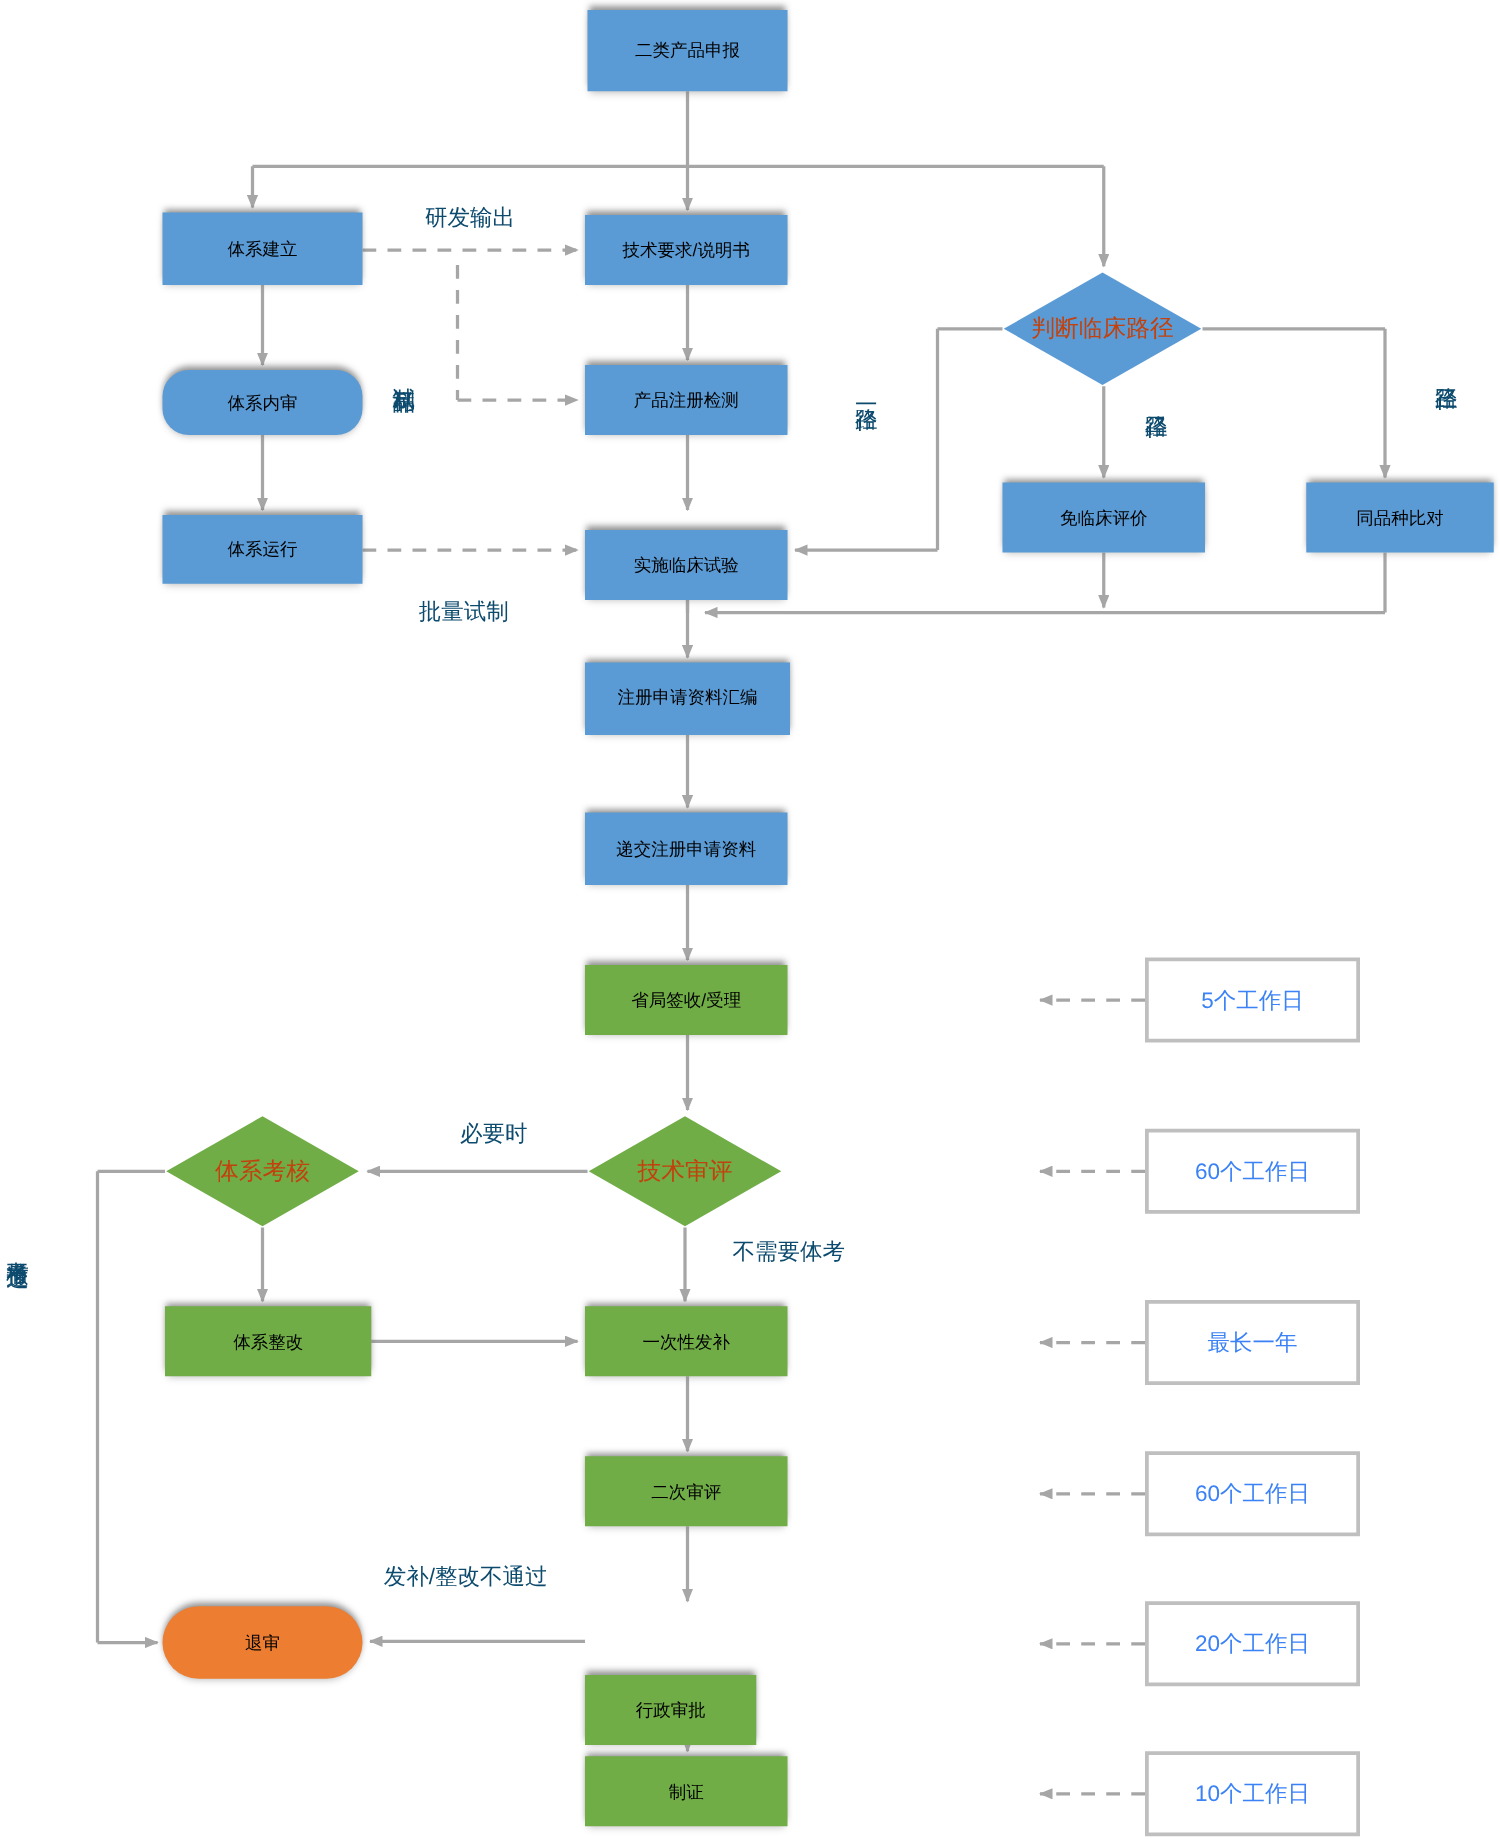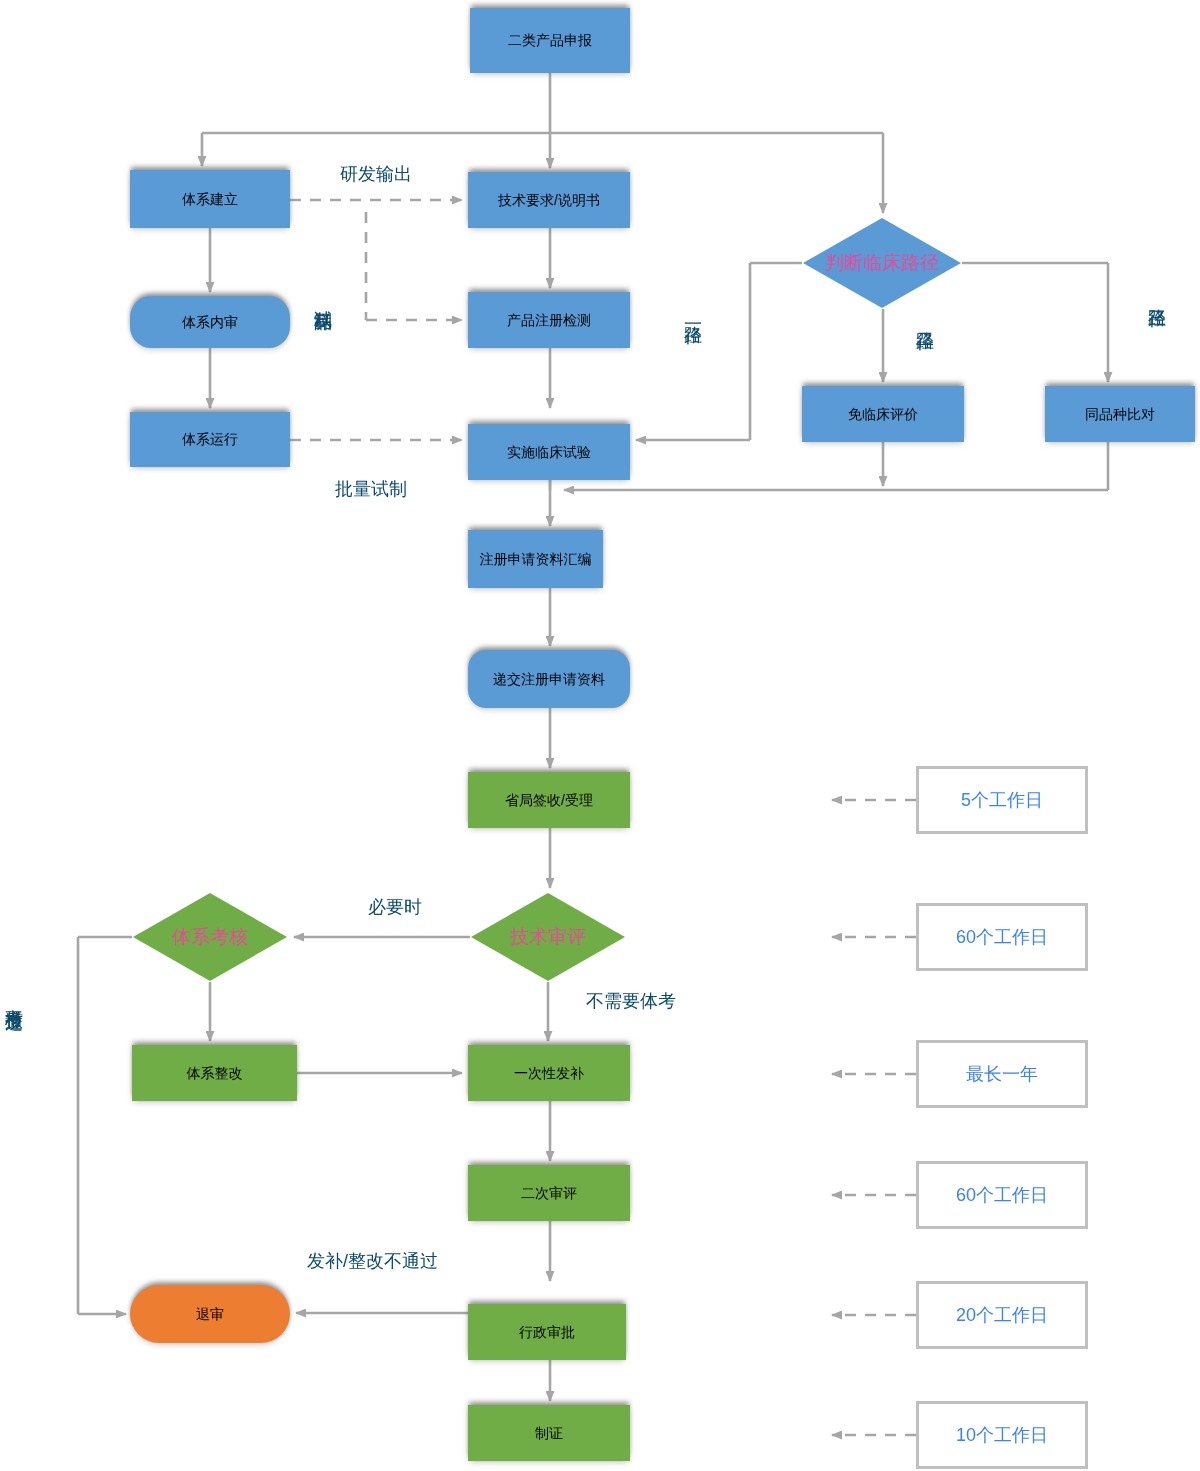--- a/index.html
+++ b/index.html
@@ -56,21 +56,21 @@
   .diamond-shape {
     position: absolute;
     left: 0; top: 0;
     width: 100%;
     height: 100%;
   }
   .diamond-label {
     position: relative;
     z-index: 2;
     font-size: 19px;
-    color: #ec4899;
+    color: #c2410c;
     white-space: nowrap;
   }
   .timebox {
     position: absolute;
     box-sizing: border-box;
     background: #ffffff;
     border: 3px solid #BFBFBF;
     display: flex;
     align-items: center;
     justify-content: center;
@@ -188,23 +188,23 @@
     <svg class="diamond-shape" viewBox="0 0 160 92" preserveAspectRatio="none">
       <polygon points="80,1 159,46 80,91 1,46" fill="#5B9BD5"></polygon>
     </svg>
     <span class="diamond-label">判断临床路径</span>
   </div>
 
   <div class="node node-rect blue" style="left:802px;top:386px;width:162px;height:56px;">免临床评价</div>
 
   <div class="node node-rect blue" style="left:1033px;top:386px;width:150px;height:56px;margin-left:12px;">同品种比对</div>
 
-  <div class="node node-rect blue" style="left:468px;top:530px;width:135px;height:58px;">注册申请资料汇编</div>
-
-  <div class="node node-rect blue" style="left:468px;top:650px;width:162px;height:58px;border-radius:18px;">递交注册申请资料</div>
+  <div class="node node-rect blue" style="left:468px;top:530px;width:164px;height:58px;font-family:Liberation Serif, serif;">注册申请资料汇编</div>
+
+  <div class="node node-rect blue" style="left:468px;top:650px;width:162px;height:58px;">递交注册申请资料</div>
 
   <div class="node node-rect green" style="left:468px;top:772px;width:162px;height:56px;">省局签收/受理</div>
 
   <div class="diamond-wrap" style="left:470px;top:892px;width:156px;height:90px;">
     <svg class="diamond-shape" viewBox="0 0 156 90" preserveAspectRatio="none">
       <polygon points="78,1 155,45 78,89 1,45" fill="#70AD47"></polygon>
     </svg>
     <span class="diamond-label">技术审评</span>
   </div>
 
@@ -214,21 +214,21 @@
     </svg>
     <span class="diamond-label">体系考核</span>
   </div>
 
   <div class="node node-rect green" style="left:132px;top:1045px;width:165px;height:56px;">体系整改</div>
 
   <div class="node node-rect green" style="left:468px;top:1045px;width:162px;height:56px;">一次性发补</div>
 
   <div class="node node-rect green" style="left:468px;top:1165px;width:162px;height:56px;">二次审评</div>
 
-  <div class="node node-rect green" style="left:468px;top:1304px;width:158px;height:56px;">行政审批</div>
+  <div class="node node-rect green" style="left:468px;top:1340px;width:137px;height:56px;">行政审批</div>
 
   <div class="node node-rect green" style="left:468px;top:1405px;width:162px;height:56px;">制证</div>
 
   <div class="node node-rect orange stadium" style="left:130px;top:1285px;width:160px;height:58px;">退审</div>
 
   <div class="edge-label" style="left:340px;top:162px;">研发输出</div>
 
   <div class="edge-label vert" style="left:311px;top:296px;">试制样品</div>
 
   <div class="edge-label" style="left:335px;top:477px;">批量试制</div>

